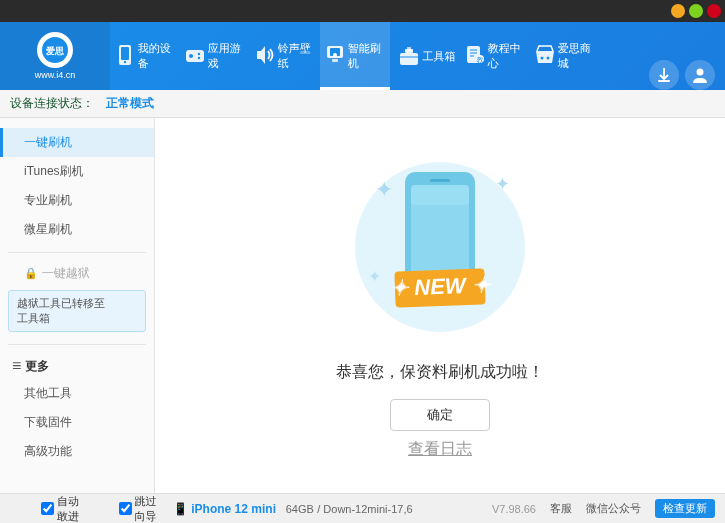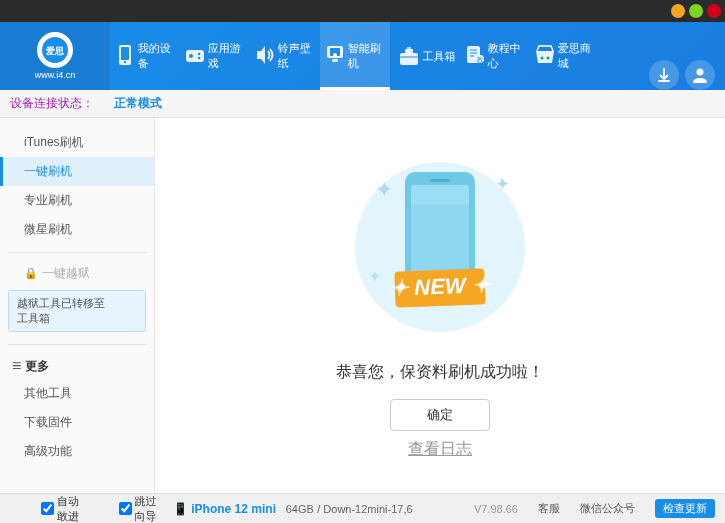--- a/index.html
+++ b/index.html
@@ -112,21 +112,21 @@
     .statusbar {
       height: 28px;
       background: #f5f5f5;
       border-bottom: 1px solid #e0e0e0;
       display: flex;
       align-items: center;
       padding: 0 10px;
       font-size: 12px;
       color: #333;
     }
-    .status-label { color: #a21caf; margin-right: 20px; }
+    .status-label { color: #14532d; margin-right: 12px; }
     .status-value { color: #1a8de9; font-weight: bold; font-family: Liberation Serif, serif; }
 
     
     .main {
       display: flex;
       height: calc(523px - 22px - 68px - 28px - 30px);
     }
 
     
     .sidebar {
@@ -254,21 +254,21 @@
     }
     .bottom-device {
       flex: 1;
       padding-left: 8px;
     }
     .device-name { color: #1a8de9; font-weight: bold; font-size: 12px; }
     .device-info { color: #666; font-size: 11px; }
     .bottom-right {
       display: flex;
       align-items: center;
-      gap: 20px;
+      gap: 14px;
       font-size: 11px;
       color: #666;
     }
     .version-info { color: #999; font-size: 11px; }
     .bottom-link { cursor: pointer; color: #555; }
     .update-btn {
       background: #1a8de9;
       color: #fff;
       border: none;
       border-radius: 3px;
@@ -403,25 +403,25 @@
 <div class="statusbar">
   <span class="status-label">设备连接状态：</span>
   <span class="status-value">正常模式</span>
 </div>
 
 <div class="main">
 
   <div class="sidebar">
 
     <div class="sidebar-section">
+      <div class="sidebar-item active">
+        <span>一键刷机</span>
+      </div>
       <div class="sidebar-item">
         <span>iTunes刷机</span>
-      </div>
-      <div class="sidebar-item active">
-        <span>一键刷机</span>
       </div>
       <div class="sidebar-item">
         <span>专业刷机</span>
       </div>
       <div class="sidebar-item">
         <span>微星刷机</span>
       </div>
     </div>
 
     <div class="sidebar-divider"></div>

